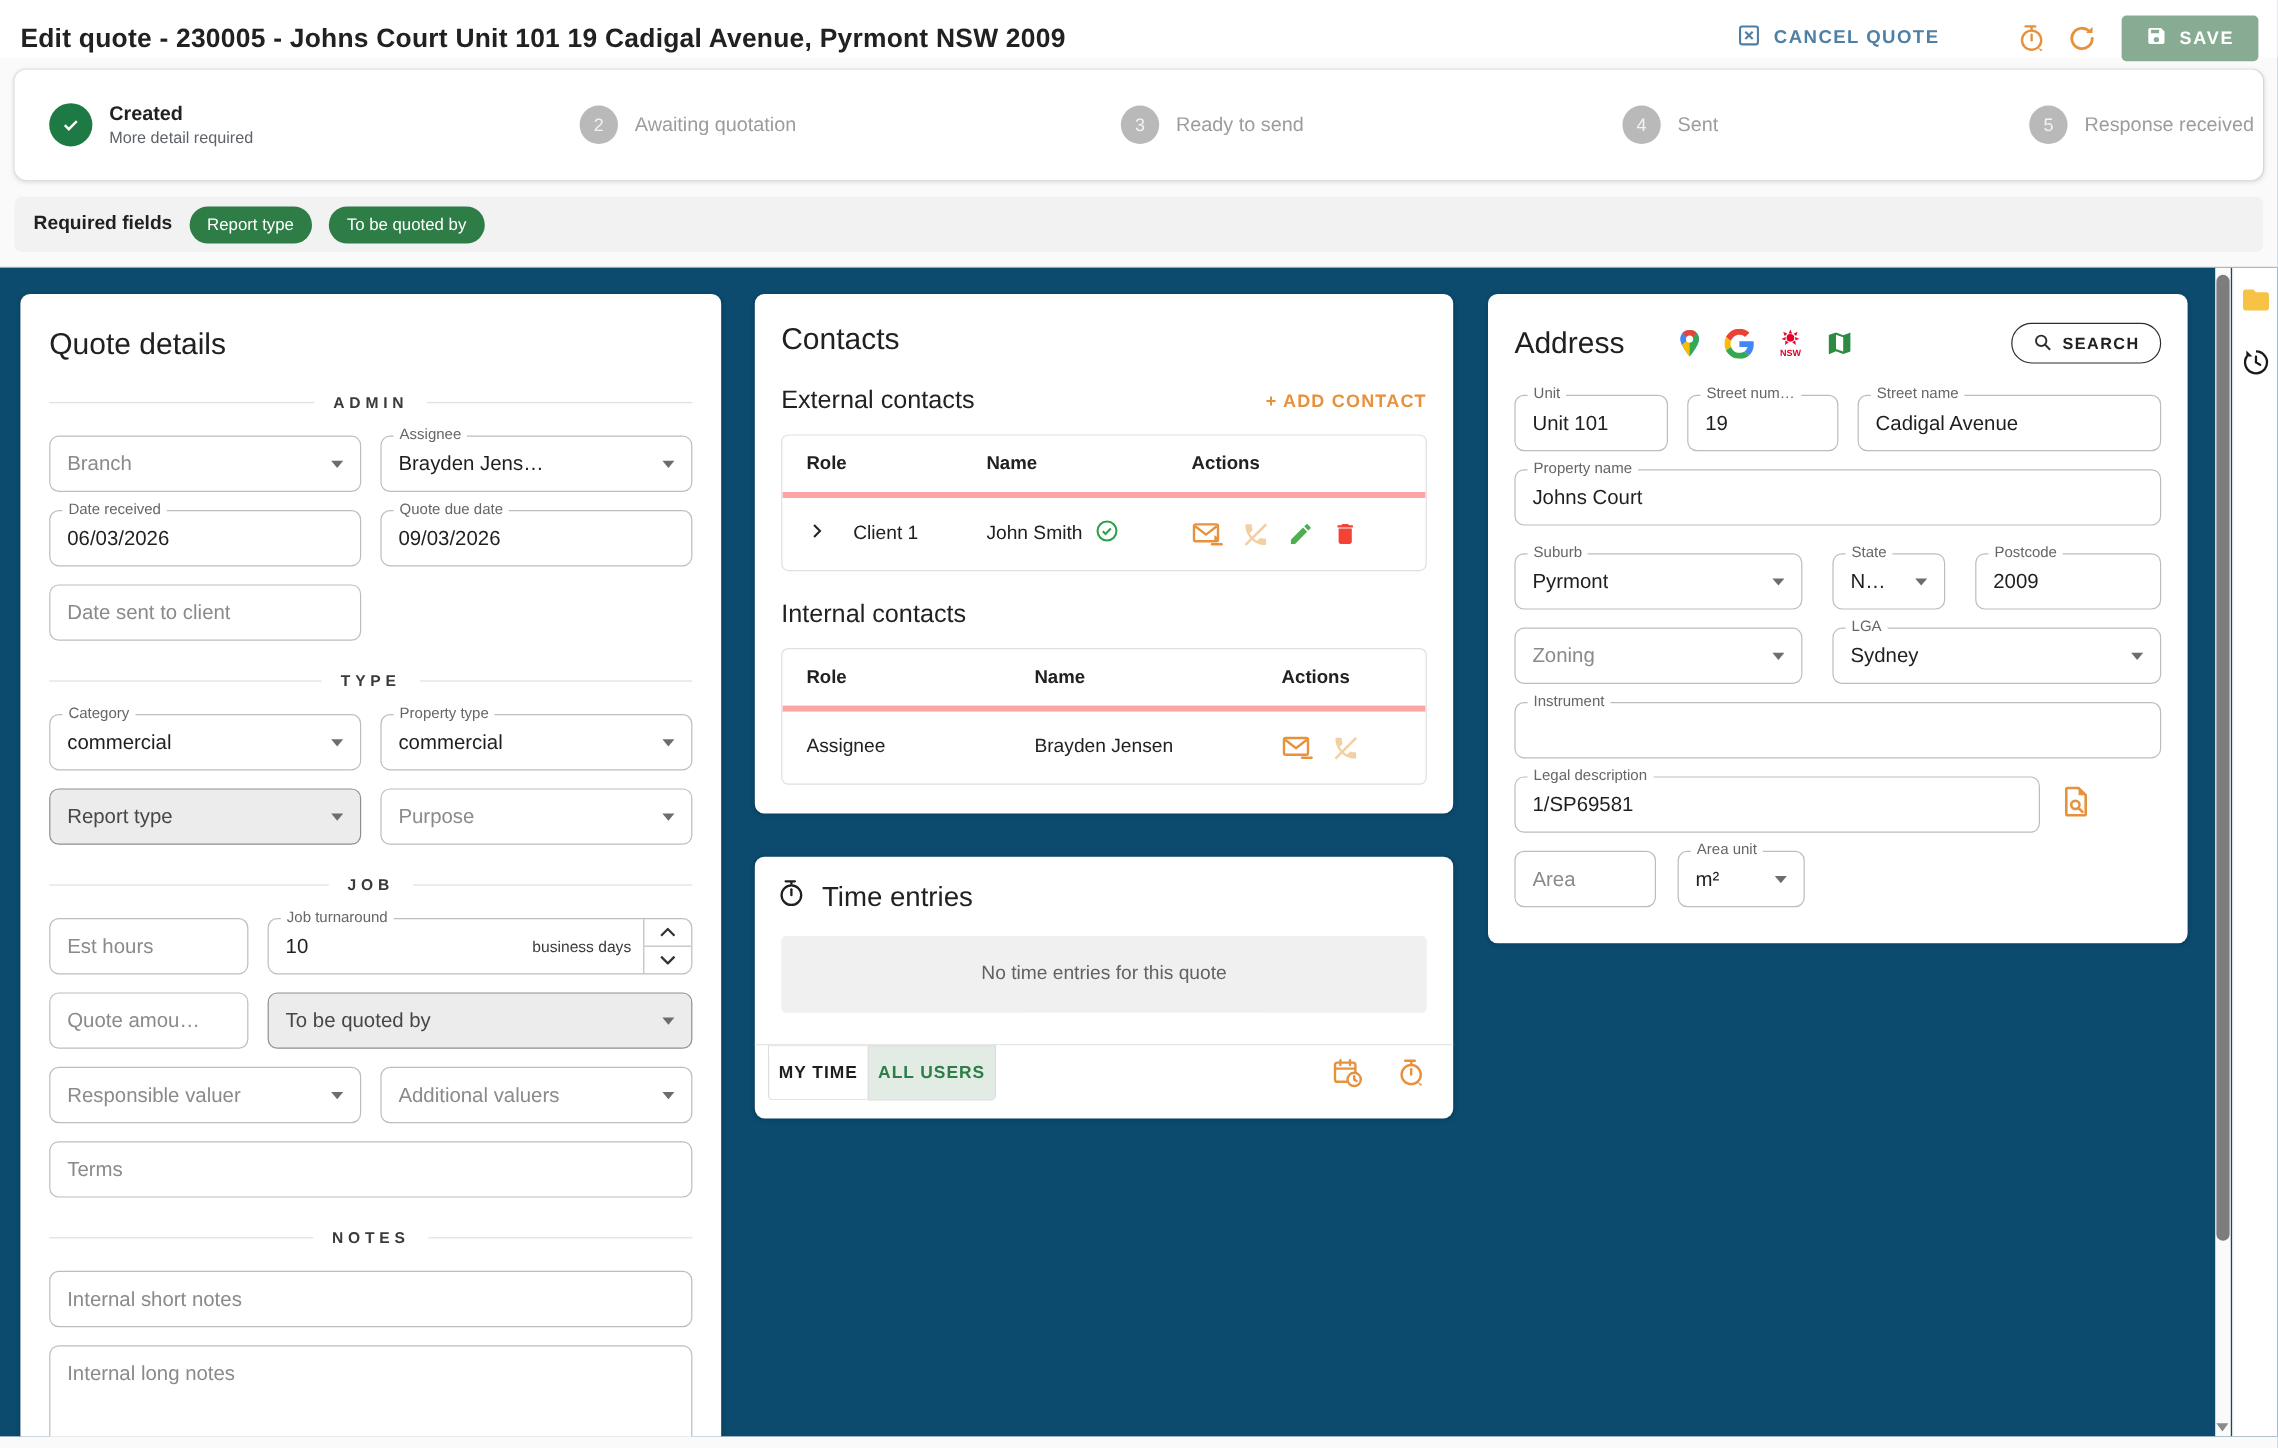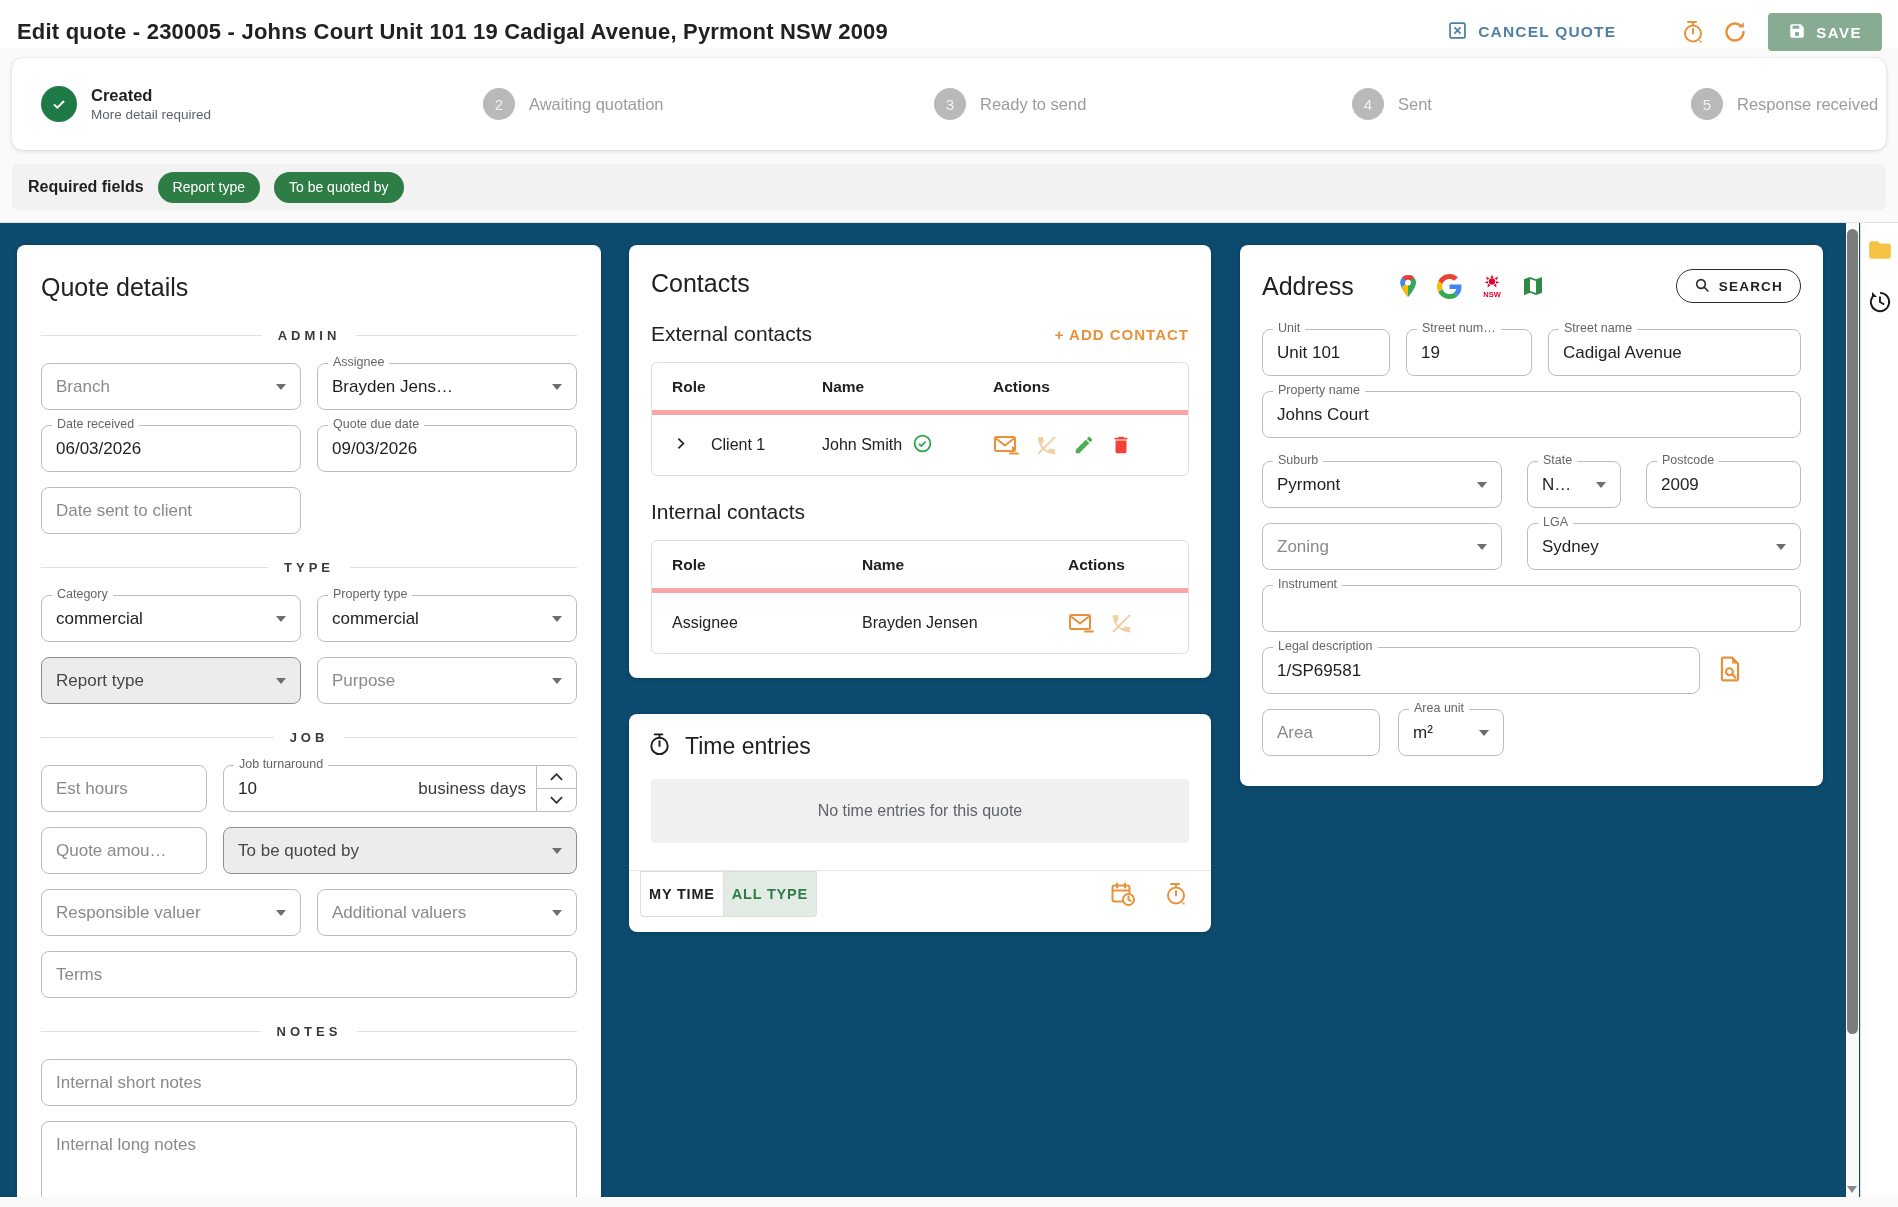--- a/index.html
+++ b/index.html
@@ -59,21 +59,21 @@
   .field { position:relative; height:47px; border:1px solid #bdbdbd; border-radius:8px; background:#fff;
     display:flex; align-items:center; padding:0 14px; cursor:text; }
   .field .flabel { position:absolute; top:-9px; left:10px; background:#fff; padding:0 5px;
     font-size:12.5px; color:#666; white-space:nowrap; }
   .field .fvalue { font-size:17px; color:#1f1f1f; white-space:nowrap; overflow:hidden; }
   .field .fph { font-size:17px; color:#8a8a8a; white-space:nowrap; overflow:hidden; }
   .field.filled { background:#ececec; border-color:#8f8f8f; }
   .field.filled .fph { color:#474747; }
   .caret { width:0; height:0; border-left:5.5px solid transparent; border-right:5.5px solid transparent;
     border-top:6px solid #6d6d6d; margin-left:auto; flex:0 0 auto; }
-  .suffix { margin-left:auto; font-size:17px; color:#3c3c3c; white-space:nowrap; }
+  .suffix { margin-left:auto; font-size:13px; color:#3c3c3c; white-space:nowrap; }
   .spinner { align-self:stretch; width:40px; margin:0 -14px 0 10px; border-left:1px solid #bdbdbd;
     display:flex; flex-direction:column; }
   .spinner .sp { flex:1; display:flex; align-items:center; justify-content:center; cursor:pointer; }
   .spinner .sp + .sp { border-top:1px solid #bdbdbd; }
   .area-long { height:104px; align-items:flex-start; padding-top:13px; }
 
   
   .sub-head { display:flex; align-items:center; margin-top:24px; }
   .sub-head h3 { font-size:21px; font-weight:500; }
   .add-link { margin-left:auto; color:#e8913c; font-weight:700; font-size:15px; letter-spacing:1px; cursor:pointer; }
@@ -437,21 +437,21 @@
                 <path d="M13 2.5v3"></path>
             <circle cx="13" cy="14.5" r="8.5"></circle>
                 <path d="M13 14.5V9.5" stroke-linecap="round"></path>
           </svg>
         </span>
         <h2>Time entries</h2>
       </div>
       <div class="time-empty">No time entries for this quote</div>
       <div class="time-foot">
         <span class="toggle first">MY TIME</span>
-        <span class="toggle selected">ALL TYPE</span>
+        <span class="toggle selected">ALL USERS</span>
         <span class="ticons">
           <span class="aicon">
             <svg width="26" height="26" viewBox="0 0 26 26" fill="none" stroke="#e8913c" stroke-width="2">
               <rect x="2.5" y="4.5" width="17" height="16" rx="2"></rect>
                   <path d="M2.5 9.5h17"></path>
               <path d="M7 2.5v4M15 2.5v4" stroke-linecap="round"></path>
               <circle cx="18.5" cy="18.5" r="5.5" fill="#fff"></circle>
                   <path d="M18.5 15.8v2.9l2 1.2" stroke-linecap="round"></path>
             </svg>
           </span>

